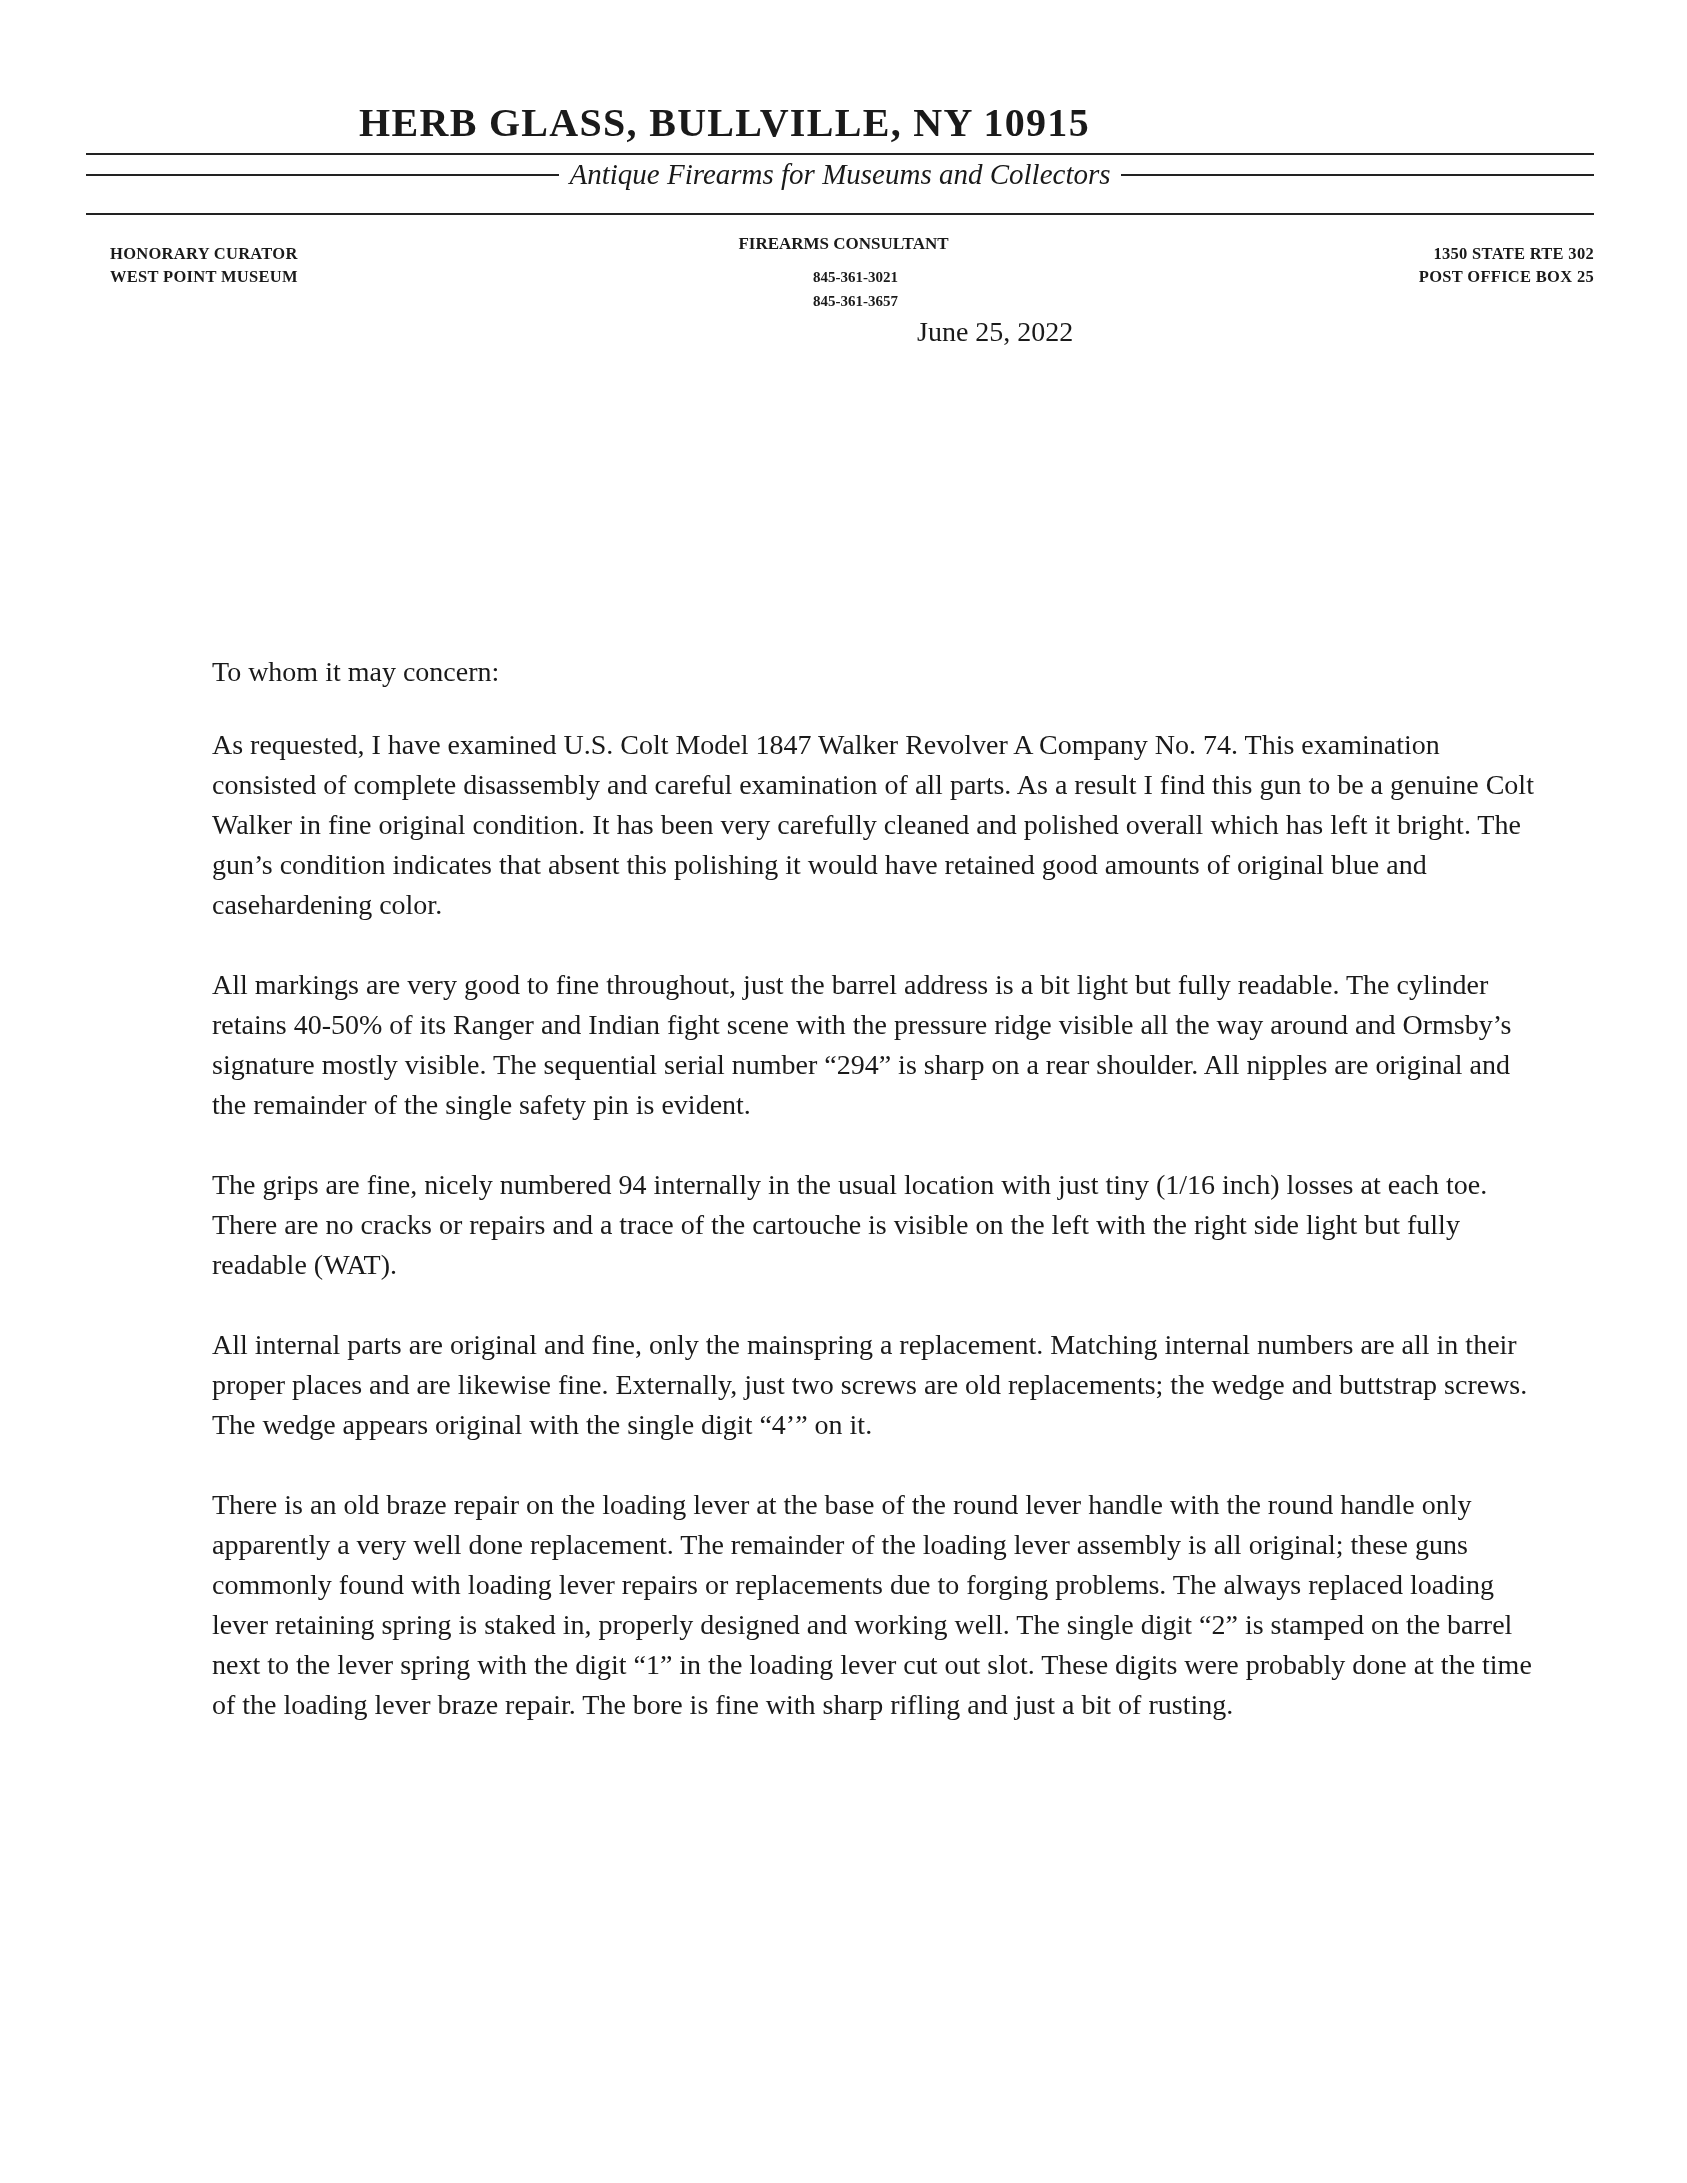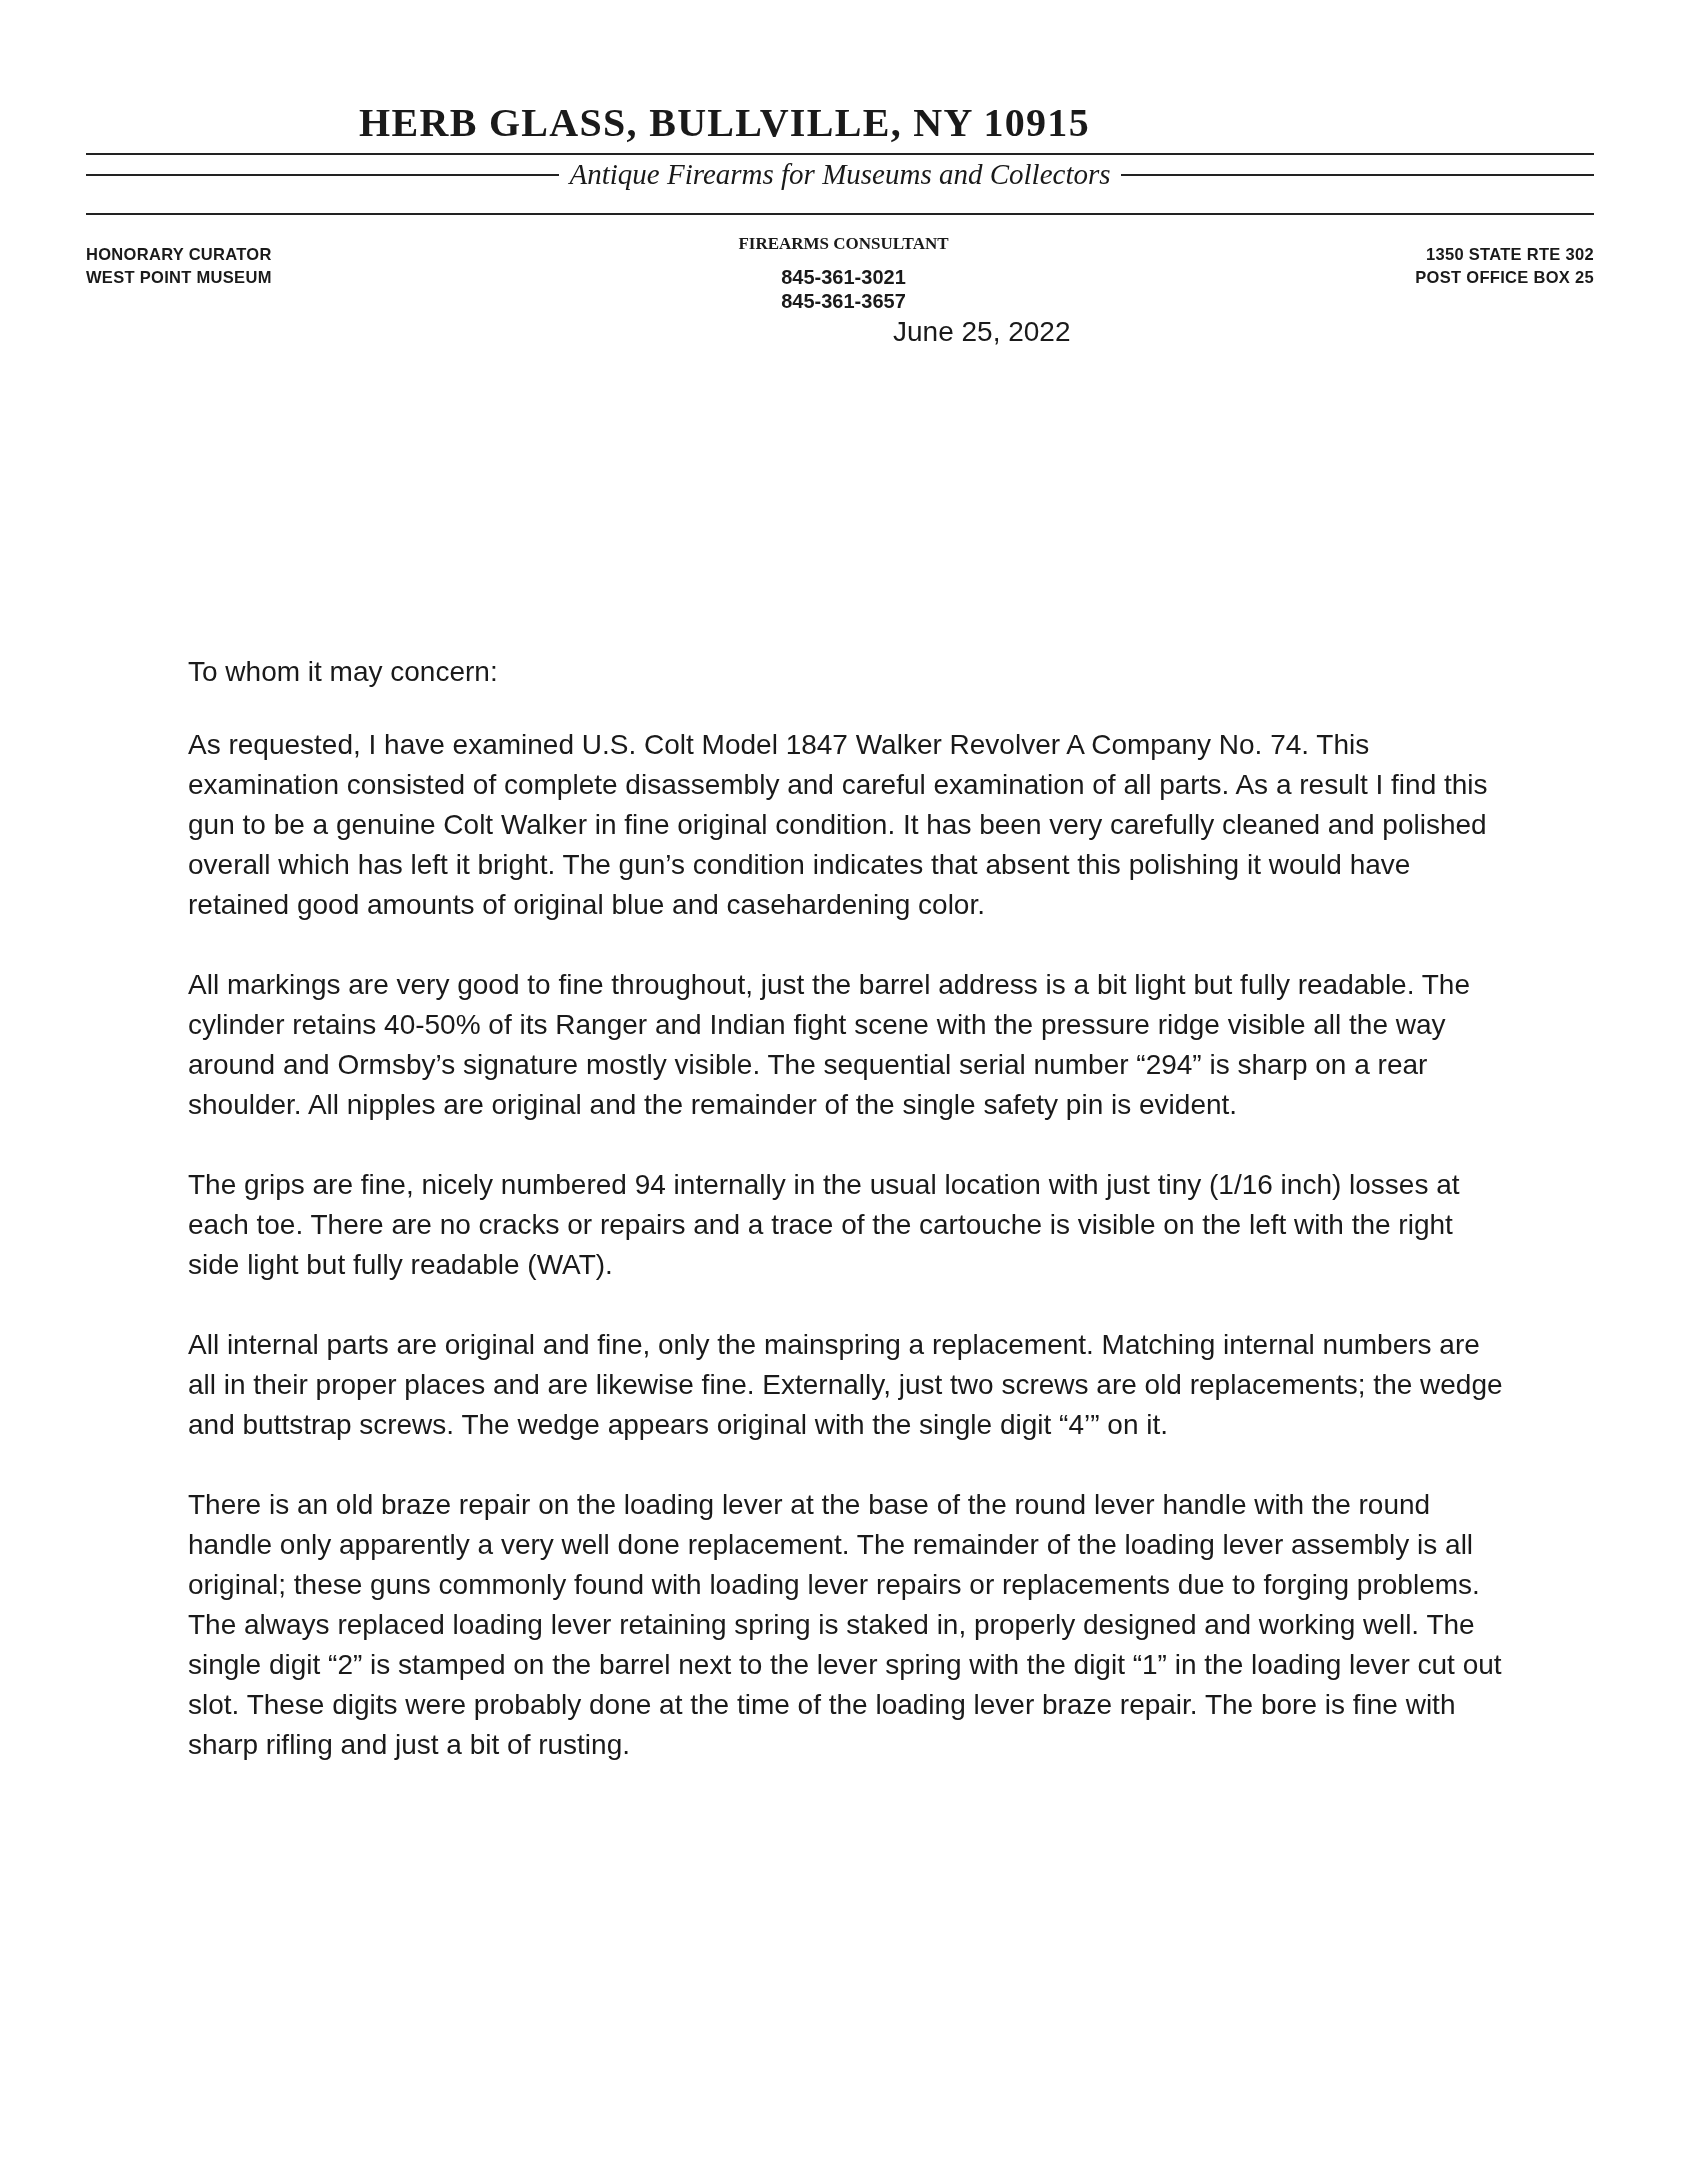--- a/index.html
+++ b/index.html
@@ -1,29 +1,29 @@
 <!DOCTYPE html>
 <html style="font-size:10.6px"><head>
 <meta charset="utf-8">
 <style>
   html,body{margin:0;padding:0;background:#ffffff;}
   body{width:1687px;height:2183px;position:relative;overflow:hidden;color:#1a1a1a;}
   .serif{font-family:"Liberation Serif","DejaVu Serif",serif;}
-  .sans{font-family:Liberation Sans, sans-serif;}
+  .sans{font-family:Liberation Serif, serif;margin-left:24px;}
   .title{position:absolute;left:0;width:1449px;top:99px;text-align:center;font-size:40px;font-weight:bold;letter-spacing:1.3px;}
   .rule{position:absolute;left:86px;width:1508px;height:2px;background:#222;}
   .tagline-row{position:absolute;left:86px;width:1508px;top:156px;height:37px;display:flex;align-items:center;}
   .tagline-row .seg{flex:1;height:2px;background:#222;}
   .tagline{font-style:italic;font-size:29px;padding:0 10.6px;white-space:nowrap;}
   .small-caps{font-size:16.5px;font-weight:bold;line-height:22.5px;letter-spacing:0.3px;}
   .left-block{position:absolute;left:86px;top:243px;}
   .right-block{position:absolute;right:93px;top:243px;text-align:right;}
   .center-block{position:absolute;left:0;width:1687px;top:232px;text-align:center;}
   .center-block .consult{font-size:17px;font-weight:bold;line-height:24px;}
-  .center-block .phone{font-size:20px;font-weight:bold;line-height:24px;}
+  .center-block .phone{font-size:15px;font-weight:bold;line-height:24px;}
   .date{position:absolute;left:893px;top:316px;font-size:28px;}
   .body-text{position:absolute;left:188px;width:1323px;font-size:28px;line-height:40px;}
   .salutation{top:652px;}
   .para{margin:0 0 40px 0;}
   .paras{top:725px;}
 </style>
 </head>
 <body>
 
 <div>

